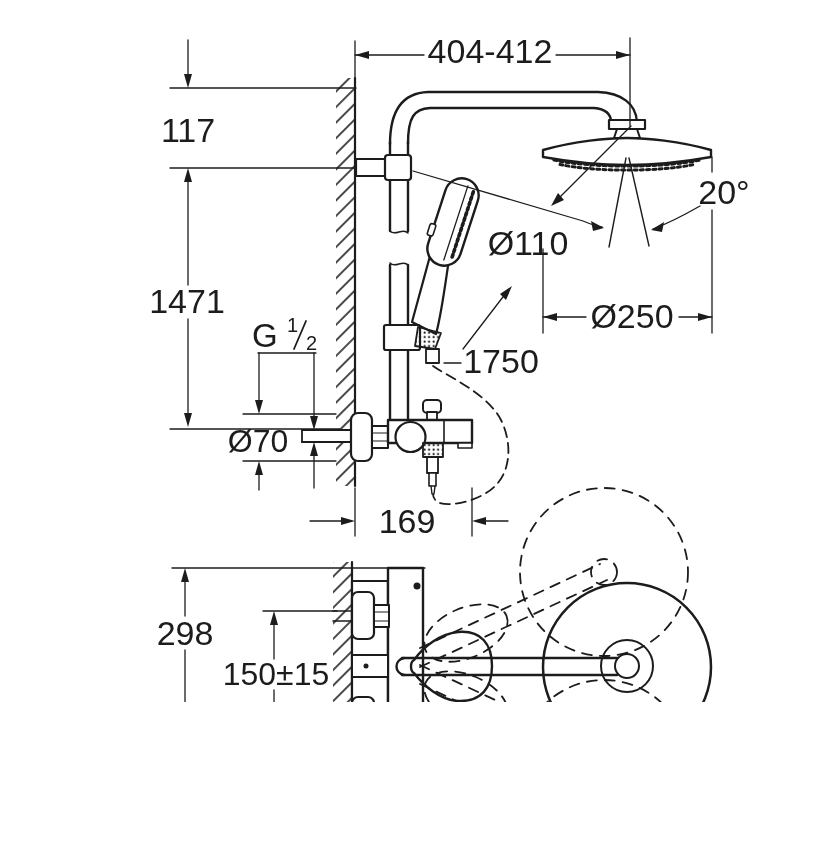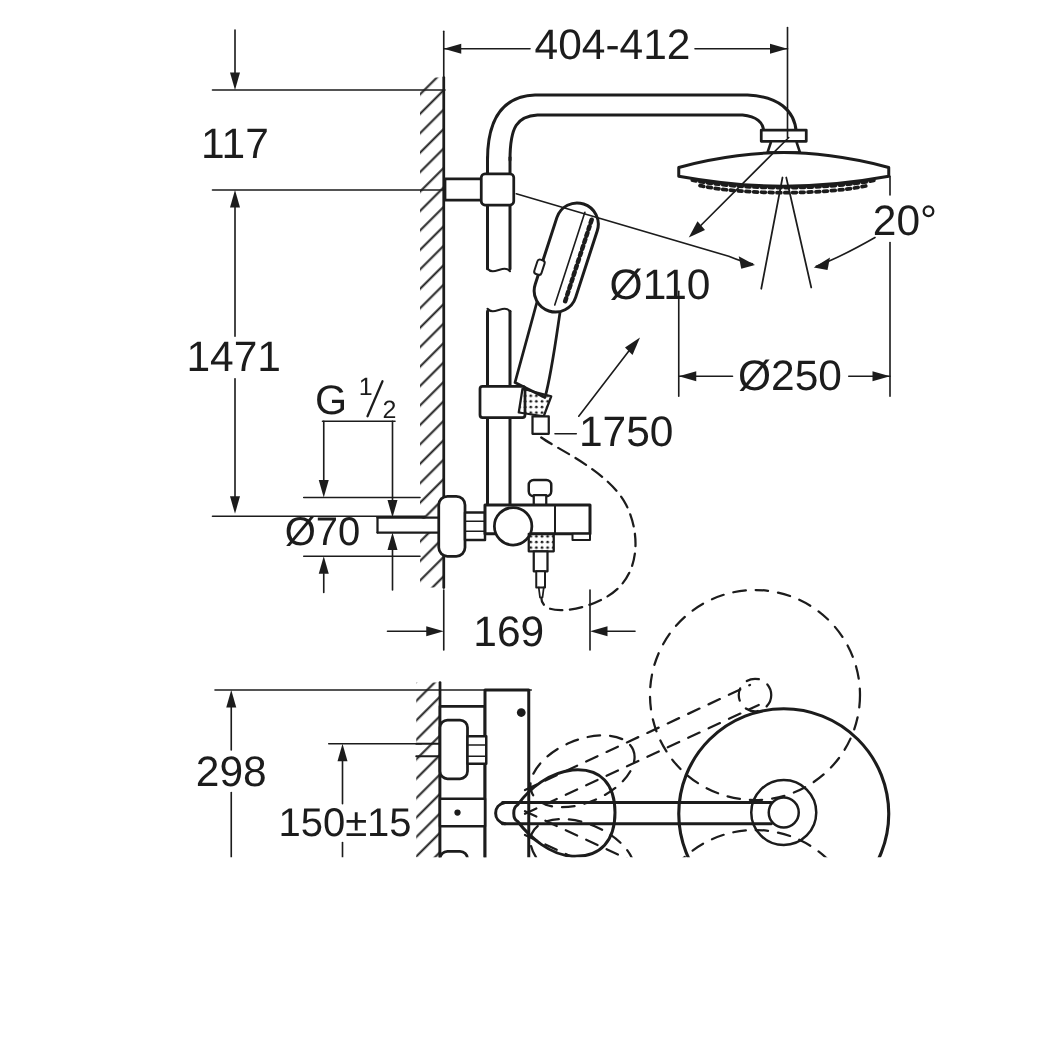--- a/index.html
+++ b/index.html
@@ -1,17 +1,17 @@
 <!DOCTYPE html>
 <html><head>
 <meta charset="utf-8">
 <style>
   html,body{margin:0;padding:0;background:#ffffff;}
   .stage{position:relative;width:833px;height:686px;background:#fff;overflow:hidden;
-         font-family:"Liberation Sans", sans-serif;}
+         font-family:"Liberation Sans", sans-serif;margin-top:16px;}
   svg{display:block}
   svg text{font-family:"Liberation Sans", sans-serif;fill:#1c1c1c;}
   .dim{font-size:34px;}
   .dim-s{font-size:32px;}
   .frac{font-size:20px;}
   .thread{font-size:33px;}
 </style>
 </head>
 <body>
 

